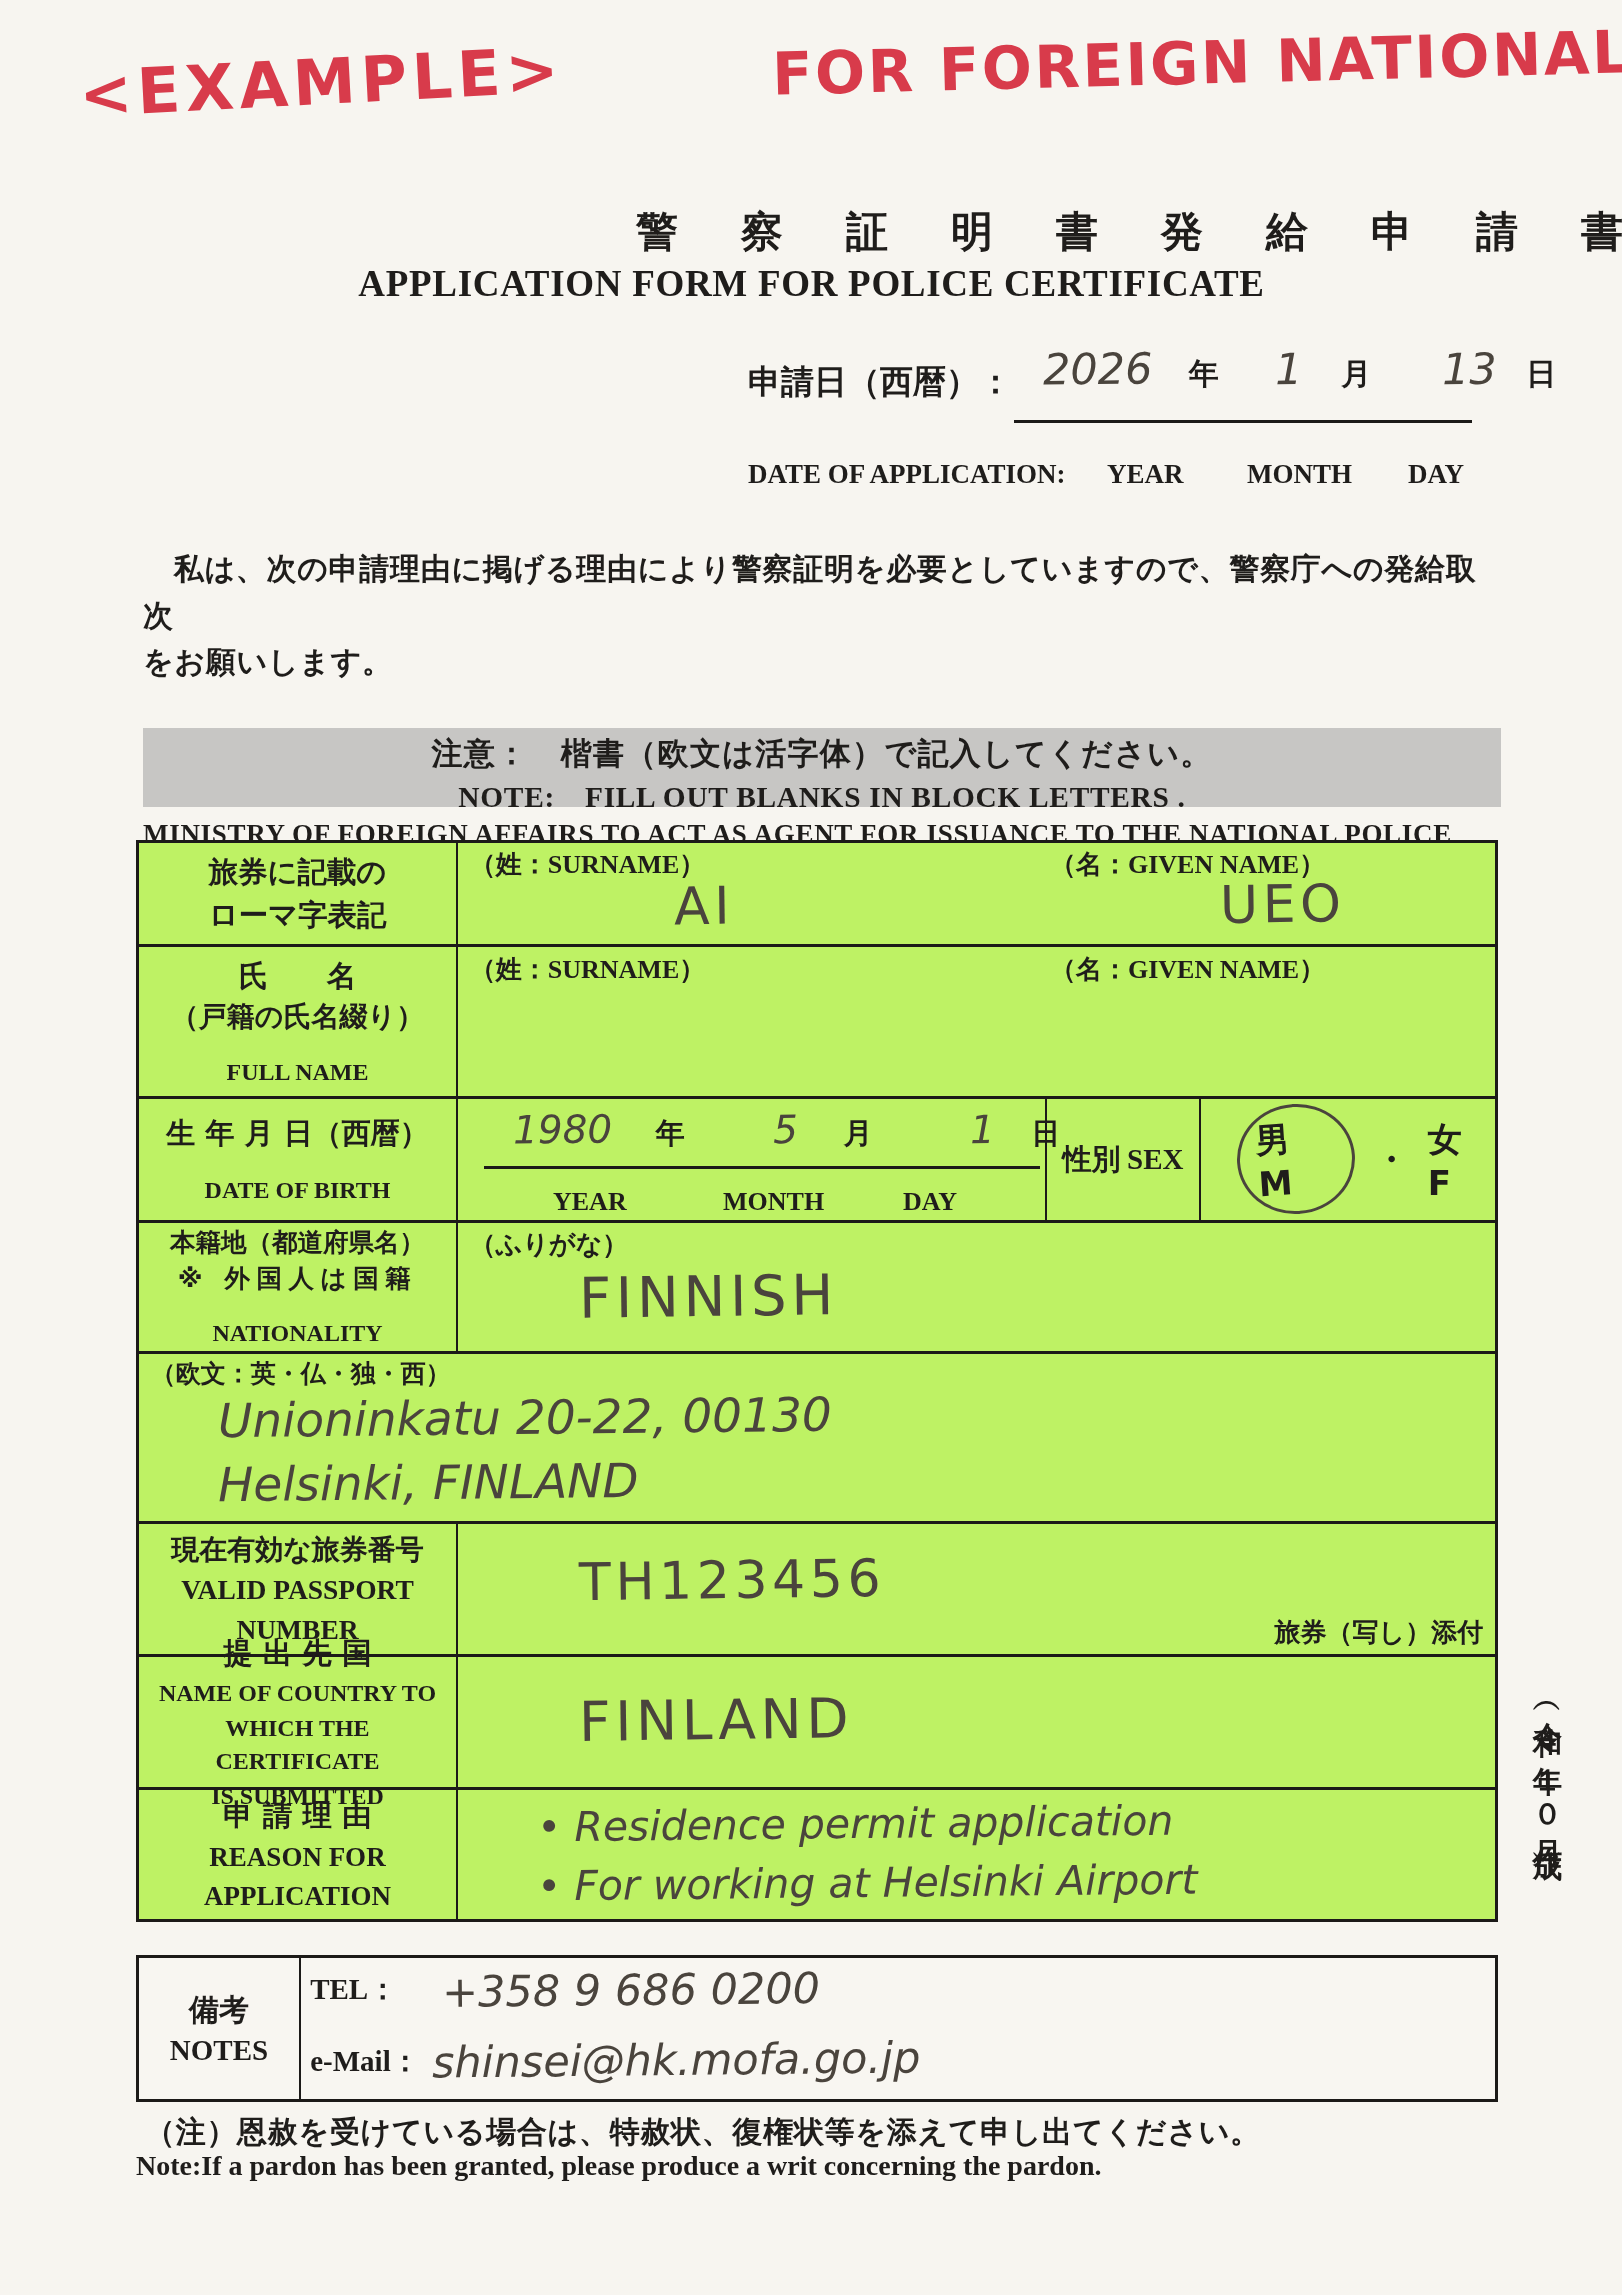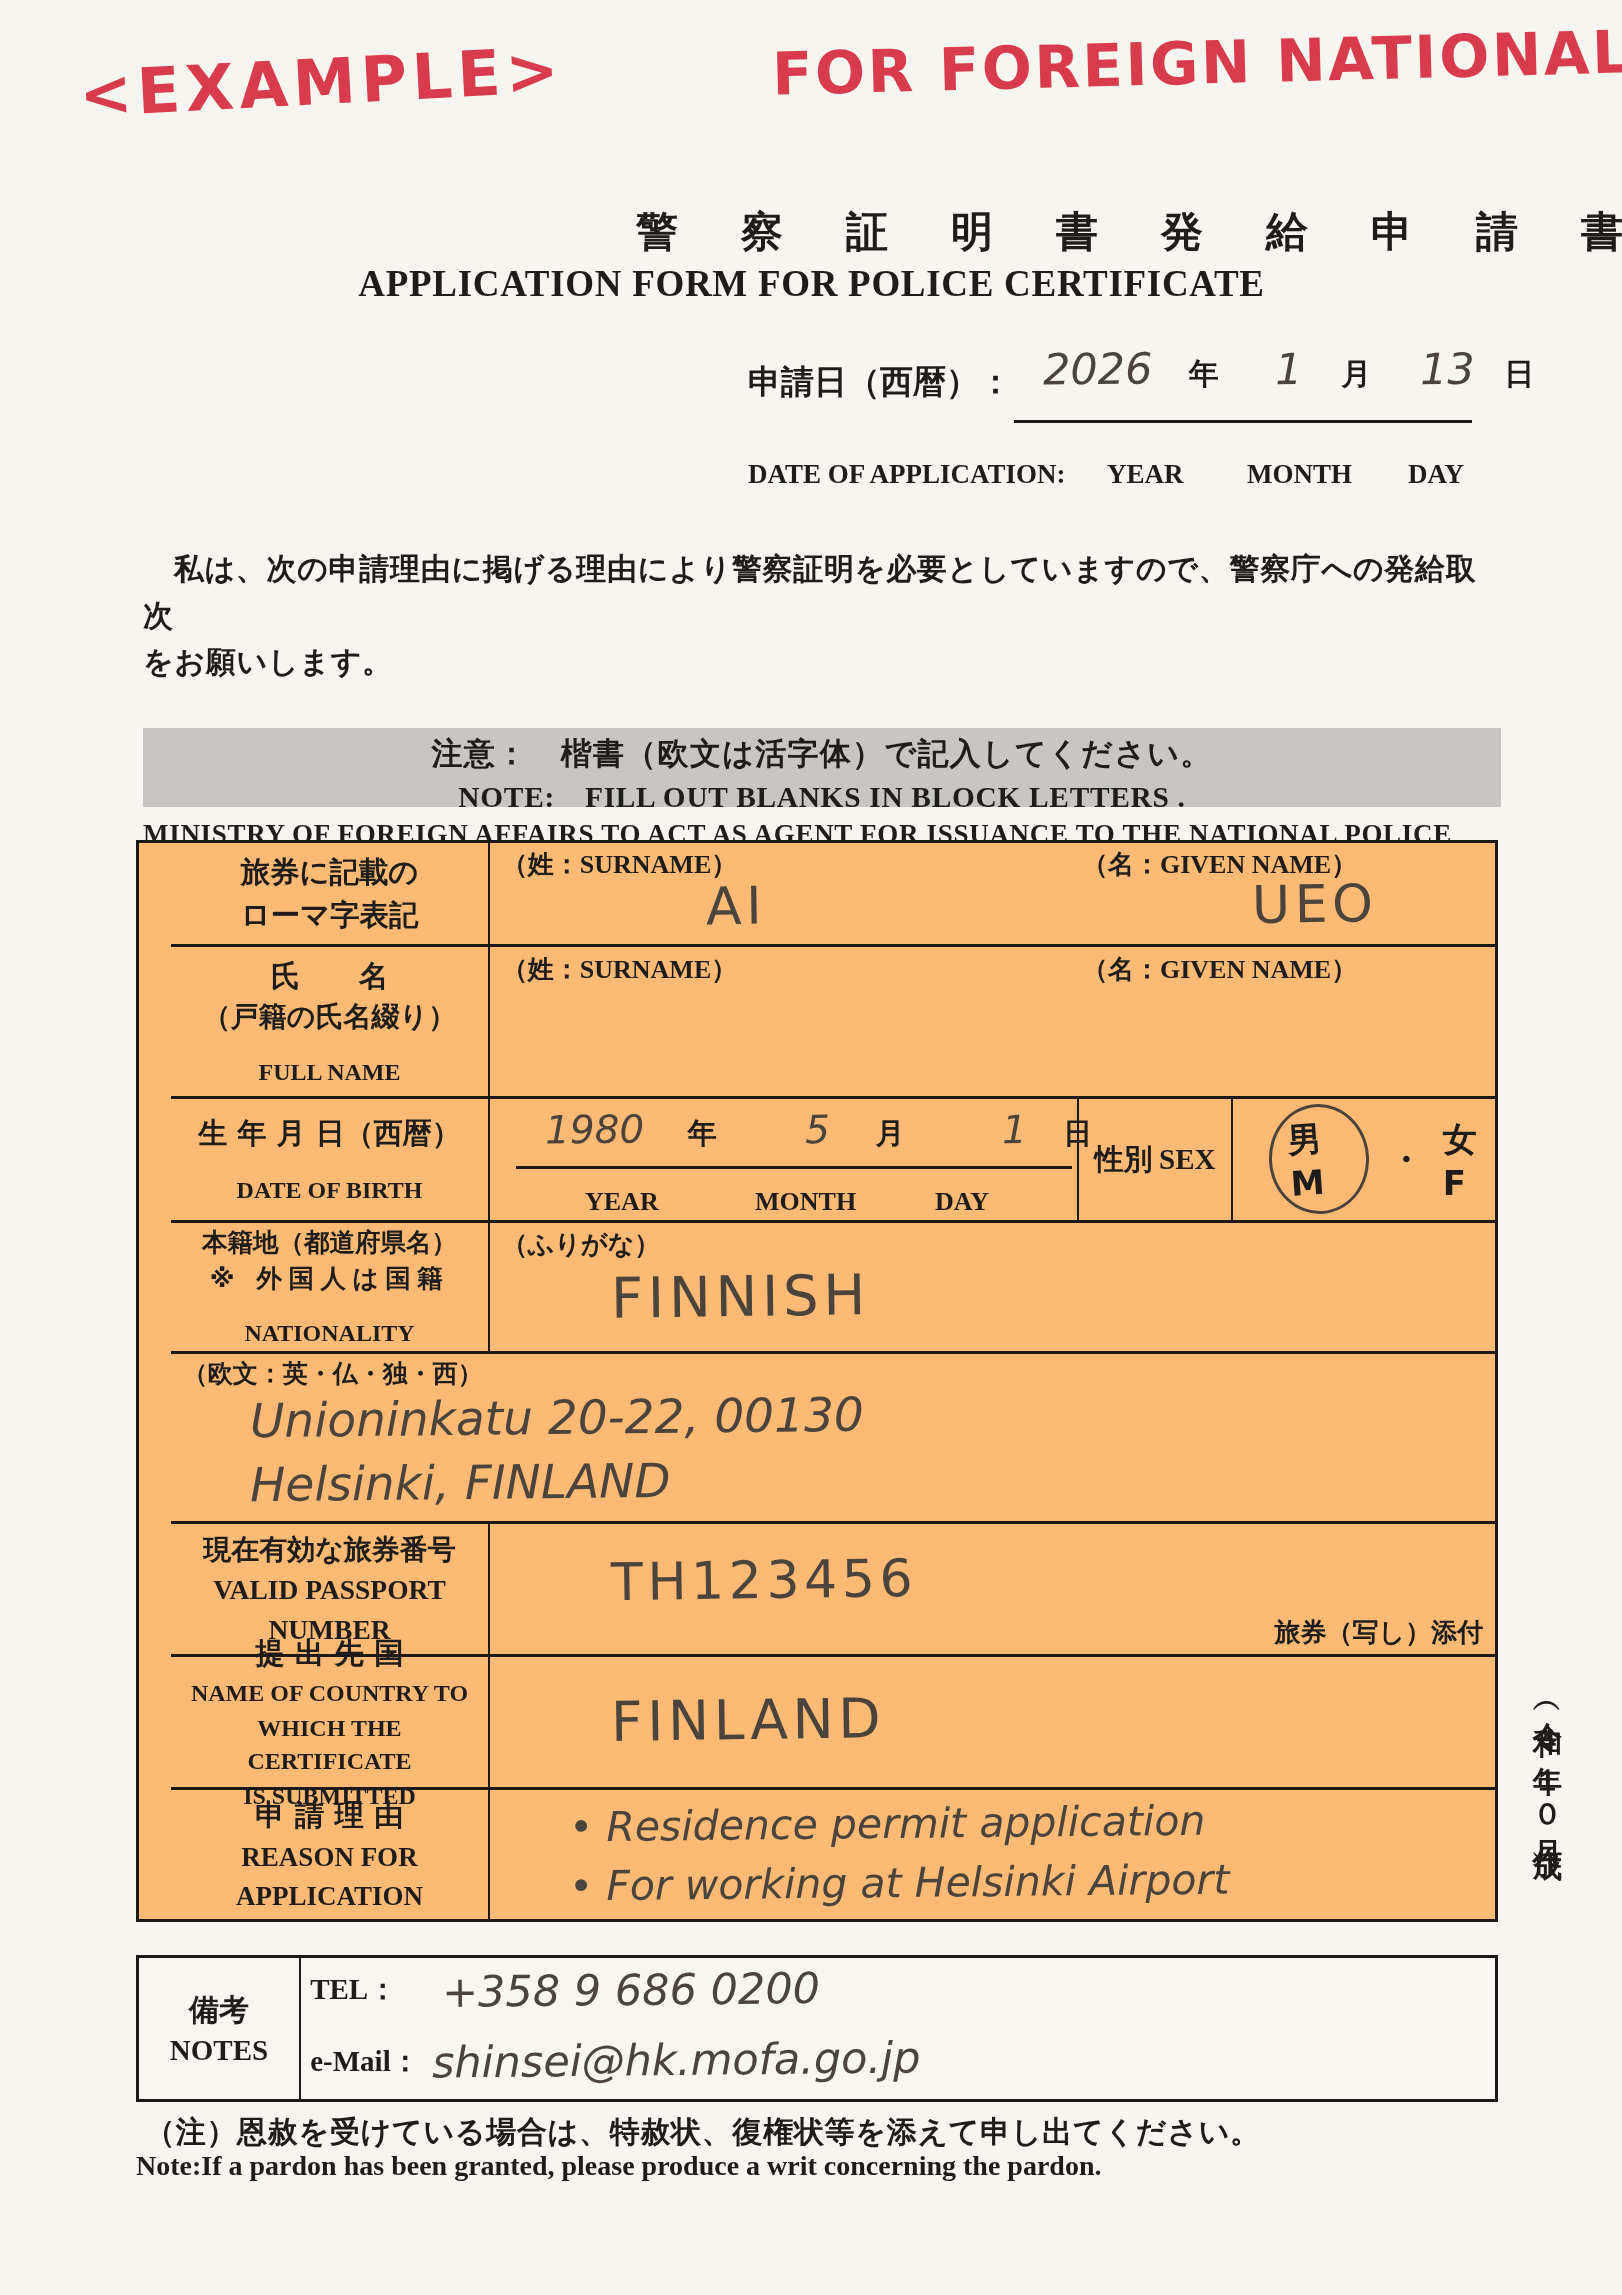--- a/index.html
+++ b/index.html
@@ -52,21 +52,21 @@
   .notice {
     left:143px; top:728px; width:1358px; height:79px;
     background:#c7c6c4; text-align:center; padding-top:5.2px;
   }
   .notice-ja { font-size:31px; letter-spacing:1.3px; }
   .notice-en { font-size:29.4px; margin-top:2.6px; letter-spacing:0.7px; }
 
   
   .table {
     left:136px; top:840px; width:1362px;
-    border:3.9px solid #1c1a18; background:#fdba74;padding-left:32px;
+    border:3.9px solid #1c1a18; background:#bef264;
   }
   .trow { display:flex; position:relative; }
   .trow + .trow { border-top:3.3px solid #1c1a18; }
   .tlabel {
     flex:0 0 319px; border-right:2.6px solid #1c1a18;
     display:flex; flex-direction:column; justify-content:center; align-items:center;
     text-align:center; padding:5.2px 3.9px;
   }
   .tcontent { flex:1; position:relative; }
   .lab-ja { font-size:29.4px; line-height:1.45; }
@@ -121,21 +121,21 @@
 
   <div class="abs jp title-ja"><span>警察証明書発給申請書</span></div>
   <div class="abs en title-en">APPLICATION FORM FOR POLICE CERTIFICATE</div>
 
   <div class="abs jp appdate-label">申請日（西暦）：</div>
   <div class="abs appdate-line">
     <span class="hand" style="margin-left:29.4px;">2026</span>
     <span class="jp sfx" style="margin-left:36px;">年</span>
     <span class="hand" style="margin-left:56px;">1</span>
     <span class="jp sfx" style="margin-left:39px;">月</span>
-    <span class="hand" style="margin-left:49px;">13</span>
+    <span class="hand" style="margin-left:71px;">13</span>
     <span class="jp sfx" style="margin-left:29.4px;">日</span>
   </div>
   <div class="abs en appdate-en" style="left:748px;">DATE OF APPLICATION:</div>
   <div class="abs en appdate-en" style="left:1107px;">YEAR</div>
   <div class="abs en appdate-en" style="left:1247px;">MONTH</div>
   <div class="abs en appdate-en" style="left:1408px;">DAY</div>
 
   <div class="abs decl">
     <div class="jp decl-ja">　私は、次の申請理由に掲げる理由により警察証明を必要としていますので、警察庁への発給取次</div>
     <div class="jp decl-ja">をお願いします。</div>

